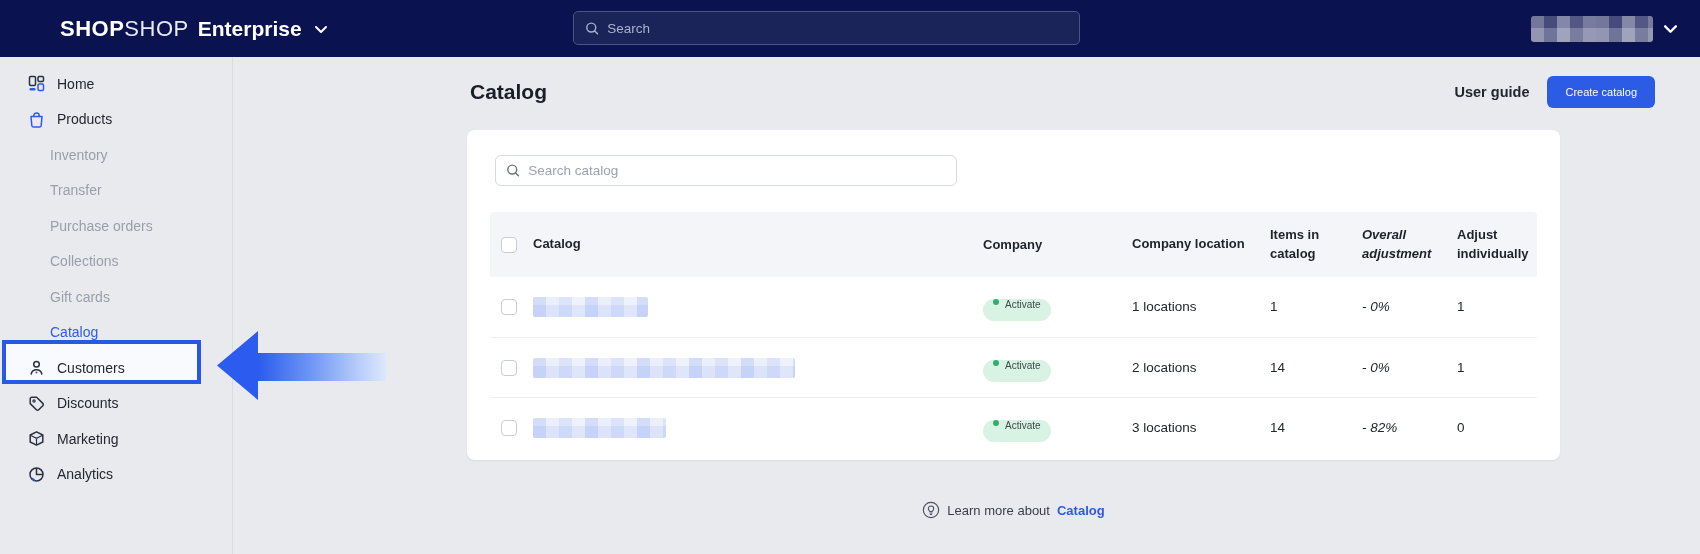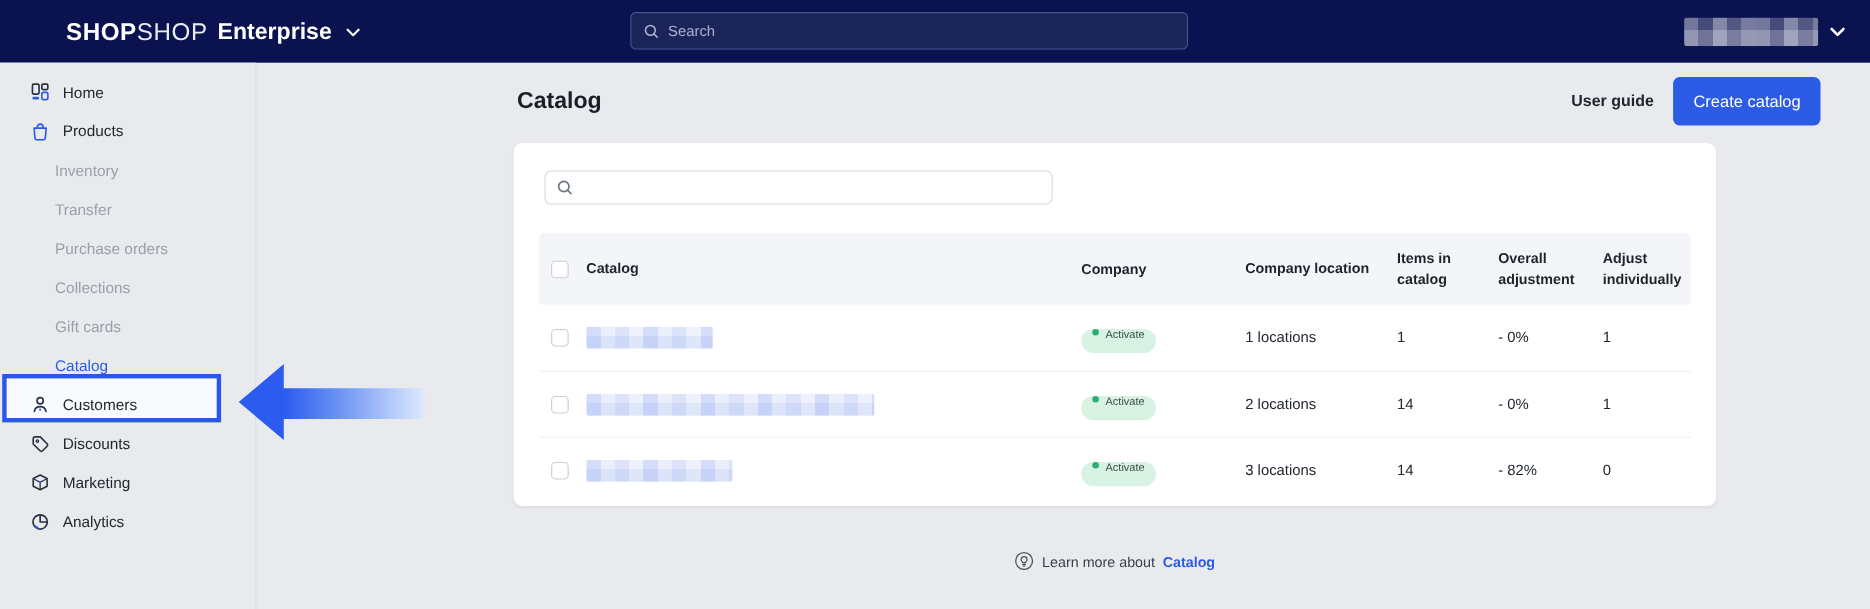--- a/index.html
+++ b/index.html
@@ -77,22 +77,22 @@
     position:absolute; left:217px; top:331px; width:169px; height:69px; z-index:5;
     background:linear-gradient(90deg, #2B5BEF 0%, #2B5BEF 24%, #6E95F4 55%, #BACFFA 85%, #DDE8FD 100%);
     clip-path:polygon(0px 34.5px, 41px 0px, 41px 22px, 169px 22px, 169px 50px, 41px 50px, 41px 69px);
   }
 
   
   .page-title { position:absolute; left:470px; top:80px; font-size:21px; font-weight:bold; color:#191E27; }
   .head-actions { position:absolute; right:45px; top:76px; height:32px; display:flex; align-items:center; gap:18px; }
   .user-guide { font-size:14.5px; font-weight:bold; color:#20252E; cursor:pointer; }
   .btn-primary {
-    height:44px; padding:0 18px; background:#2C5BE5; color:#fff; border:none;
-    border-radius:6px; font-size:15px; cursor:pointer;
+    height:32px; padding:0 18px; background:#2C5BE5; color:#fff; border:none;
+    border-radius:6px; font-size:11px; cursor:pointer;
     font-family:"Liberation Sans", sans-serif;
   }
 
   .card {
     position:absolute; left:467px; top:130px; width:1093px; height:330px;
     background:#fff; border-radius:8px; box-shadow:0 1px 2px rgba(20,30,60,.06);
   }
   .catalog-search {
     position:absolute; left:28px; top:25px; width:462px; height:31px;
     border:1px solid #D5D9E0; border-radius:6px;
@@ -113,21 +113,21 @@
     display:flex; align-items:center; height:60px; background:#fff;
     font-size:13.5px; color:#22272F; cursor:pointer;
   }
   .trow + .trow { border-top:1px solid #EDEFF3; }
 
   .c-check  { width:43px; display:flex; justify-content:flex-start; padding-left:11px; }
   .c-name   { width:450px; line-height:1.45; }
   .c-status { width:149px; }
   .c-loc    { width:138px; line-height:1.45; }
   .c-items  { width:92px;  line-height:1.45; padding-right:14px; }
-  .c-overall{ width:95px;  line-height:1.45; padding-right:14px; }
+  .c-overall{ width:95px;  line-height:1.45; padding-right:14px;font-style:italic; }
   .c-adjust { flex:1;      line-height:1.45; padding-right:6px; }
 
   .checkbox {
     width:16px; height:16px; border:1.5px solid #C8CDD5; border-radius:4px;
     background:#fff; display:inline-block; cursor:pointer;
   }
 
   .px-blur {
     display:inline-block; height:20px; border-radius:2px; vertical-align:middle;
     background-color:#EDF1FB;
@@ -280,20 +280,21 @@
   <button class="btn-primary">Create catalog</button>
 </div>
 
 <div class="card">
 
   <div class="catalog-search">
     <svg width="15" height="15" viewBox="0 0 16 16">
         <circle cx="7" cy="7" r="5" fill="none" stroke="#6B7280" stroke-width="1.6"></circle>
         <line x1="10.8" y1="10.8" x2="14" y2="14" stroke="#6B7280" stroke-width="1.6" stroke-linecap="round"></line>
       </svg>
+    <input type="text" placeholder="Search catalog" style="">
   </div>
 
   <div class="table">
 
     <div class="thead">
       <div class="c-check">
           <span class="checkbox"></span>
         </div>
       <div class="c-name">Catalog</div>
       <div class="c-status">Company</div>

